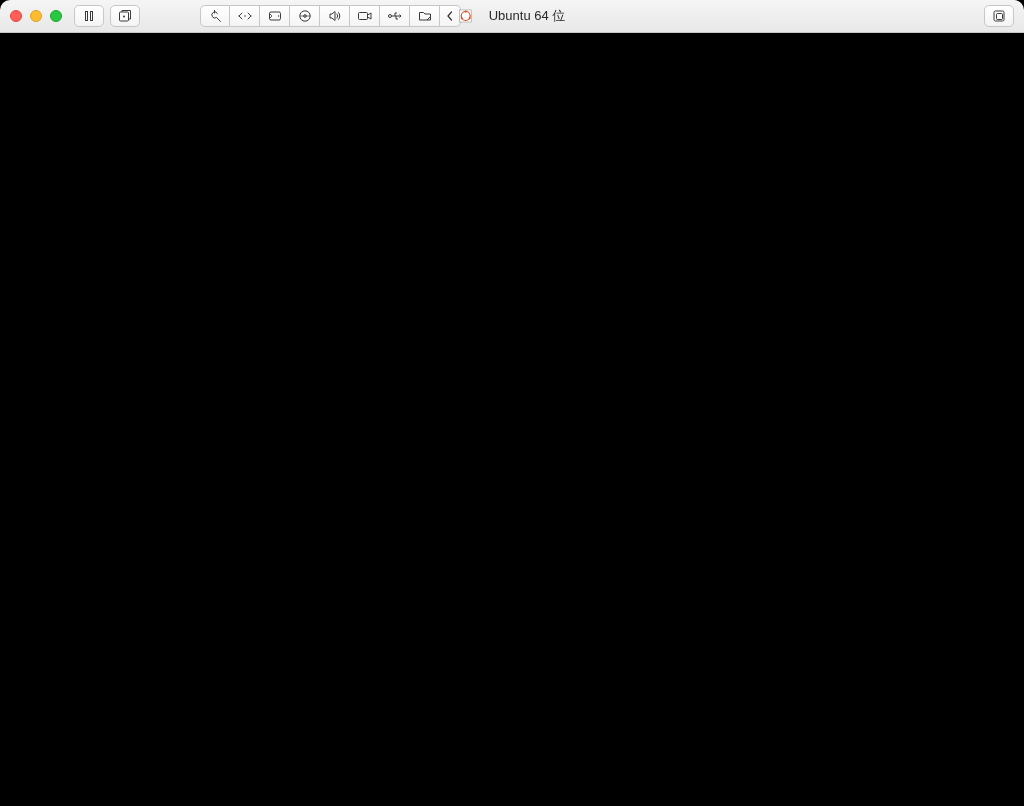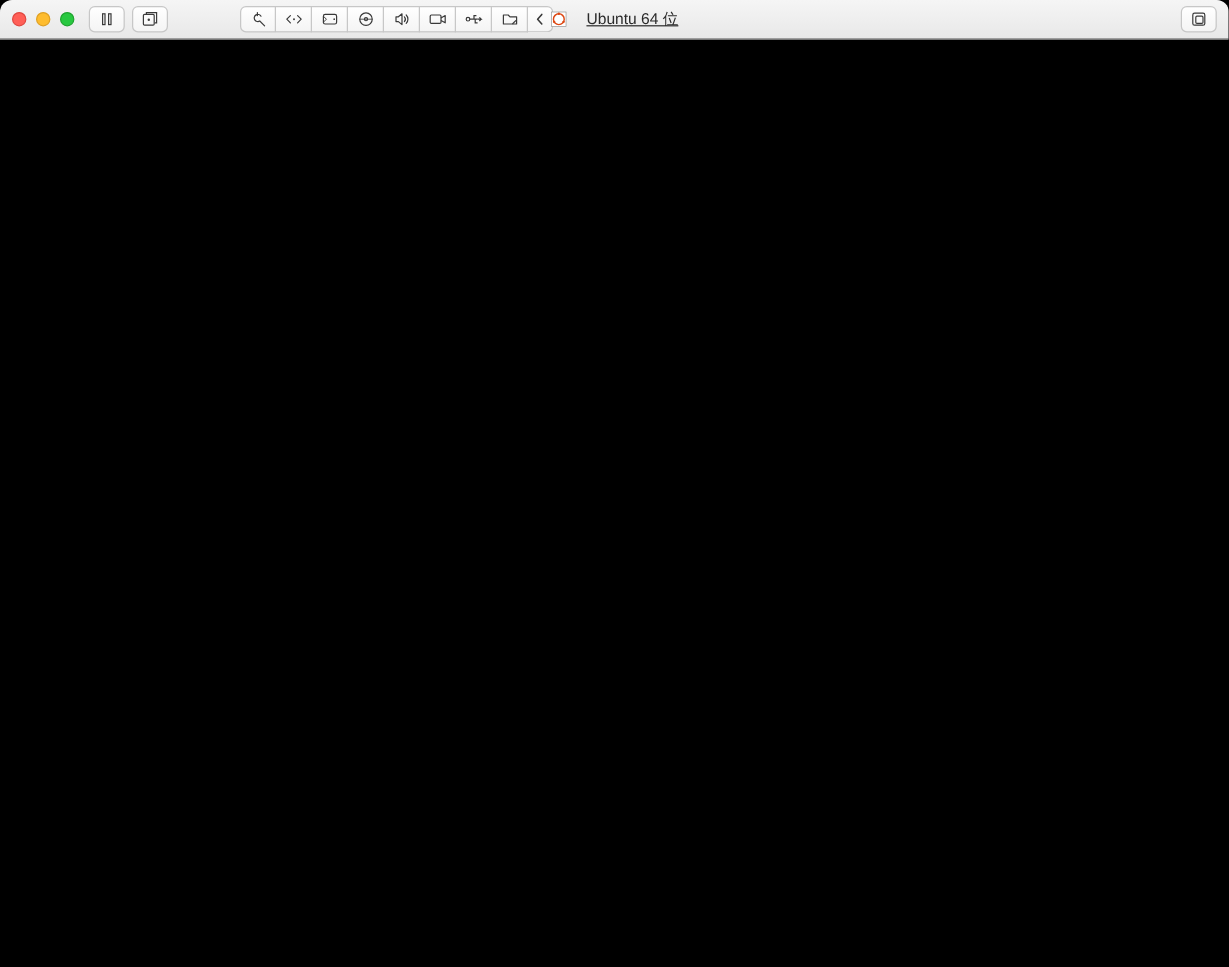--- a/index.html
+++ b/index.html
@@ -67,21 +67,20 @@
     .title-center {
       position: absolute;
       left: 50%;
       transform: translateX(-50%);
       display: flex;
       align-items: center;
       gap: 16px;
       font-size: 13px;
       color: #2a2a2a;
       pointer-events: none;
-      text-decoration: underline;
     }
     .title-center svg { pointer-events: none; }
     .right-side {
       margin-left: auto;
       display: flex;
       align-items: center;
     }
     .vm-screen {
       flex: 1;
       background: #000;

